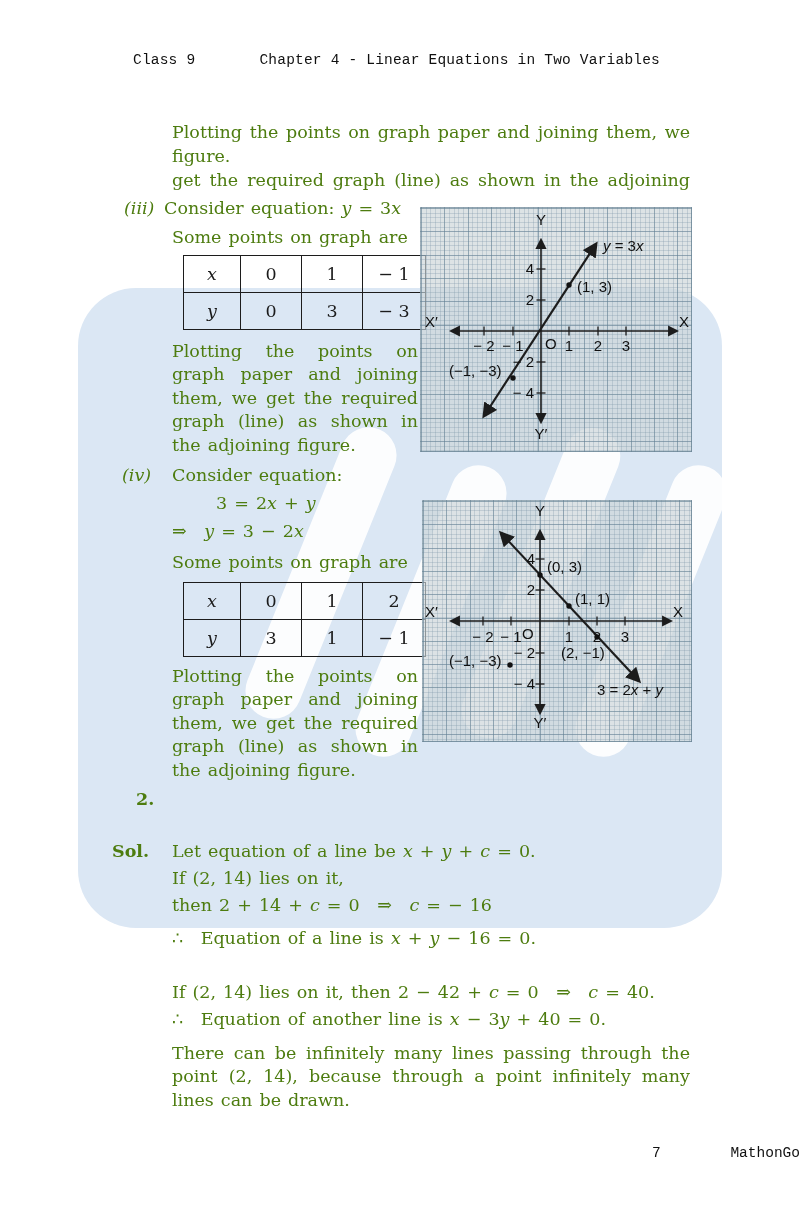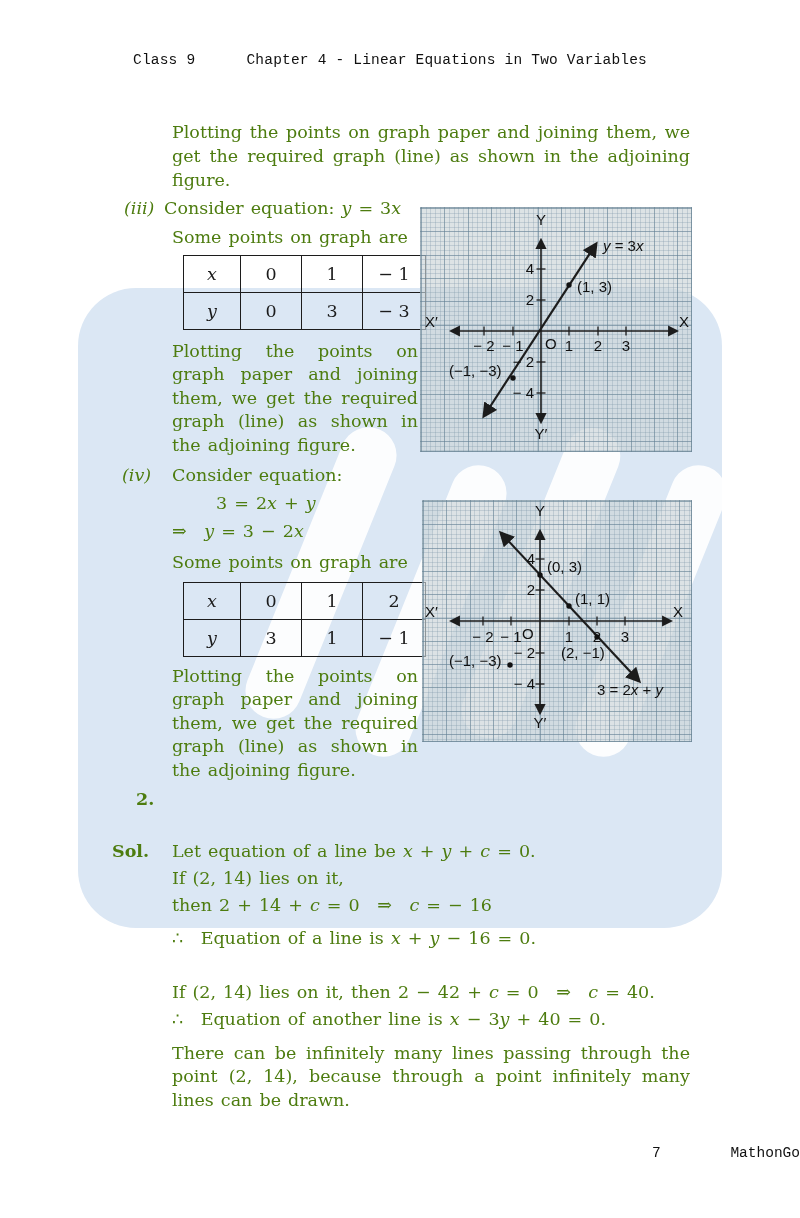--- a/index.html
+++ b/index.html
@@ -42,26 +42,26 @@
 <div class="page">
 
   <div class="abs wm">
     <div class="stripe" style="left:215px;top:130px;height:310px"></div>
     <div class="stripe" style="left:325px;top:168px;height:310px"></div>
     <div class="stripe" style="left:435px;top:130px;height:330px"></div>
     <div class="stripe" style="left:545px;top:168px;height:310px"></div>
   </div>
 
   <div class="abs sans hdr" style="left:133px;top:52px">Class 9</div>
-  <div class="abs sans hdr" style="right:153px;top:52px;">Chapter 4 - Linear Equations in Two Variables</div>
+  <div class="abs sans hdr" style="right:140px;top:52px;">Chapter 4 - Linear Equations in Two Variables</div>
 
   <div class="abs t" style="left:172px;top:120px;width:518px">
     <div class="ln ln24 jl">Plotting the points on graph paper and joining them, we</div>
+    <div class="ln ln24">figure.</div>
     <div class="ln ln24 jl">get the required graph (line) as shown in the adjoining</div>
-    <div class="ln ln24">figure.</div>
   </div>
 
   <div class="abs t it" style="left:124px;top:197px">(iii)</div>
   <div class="abs t" style="left:164px;top:197px"><span>Consider equation: </span><span class="it">y</span><span> = 3</span><span class="it">x</span></div>
   <div class="abs t" style="left:172px;top:226px">Some points on graph are</div>
 
   <table class="ptable" style="left:183px;top:255px">
     <tbody>
         <tr>
       <td class="c0 it">x</td>

